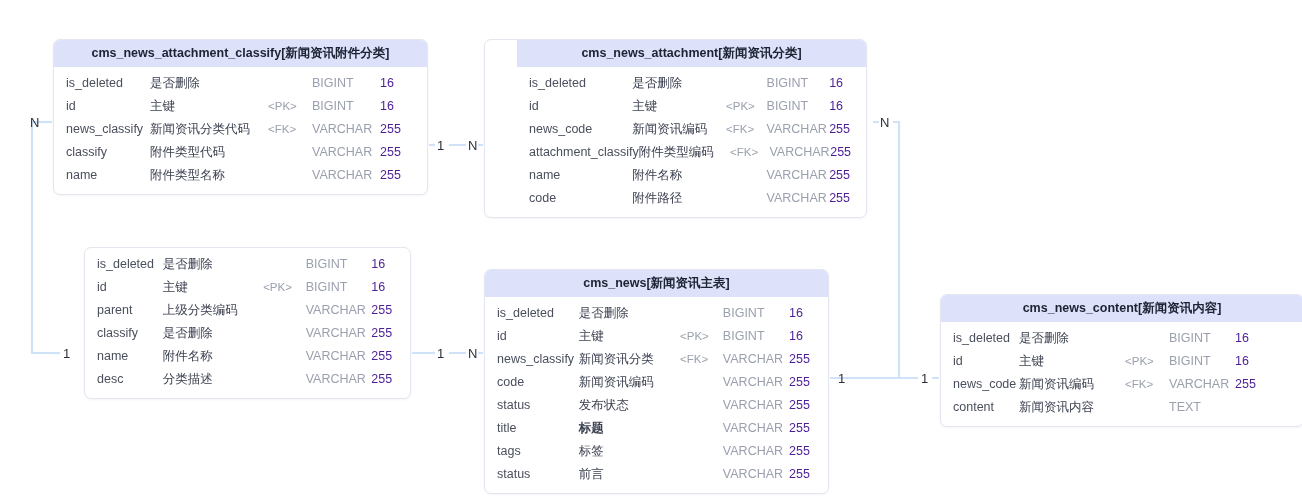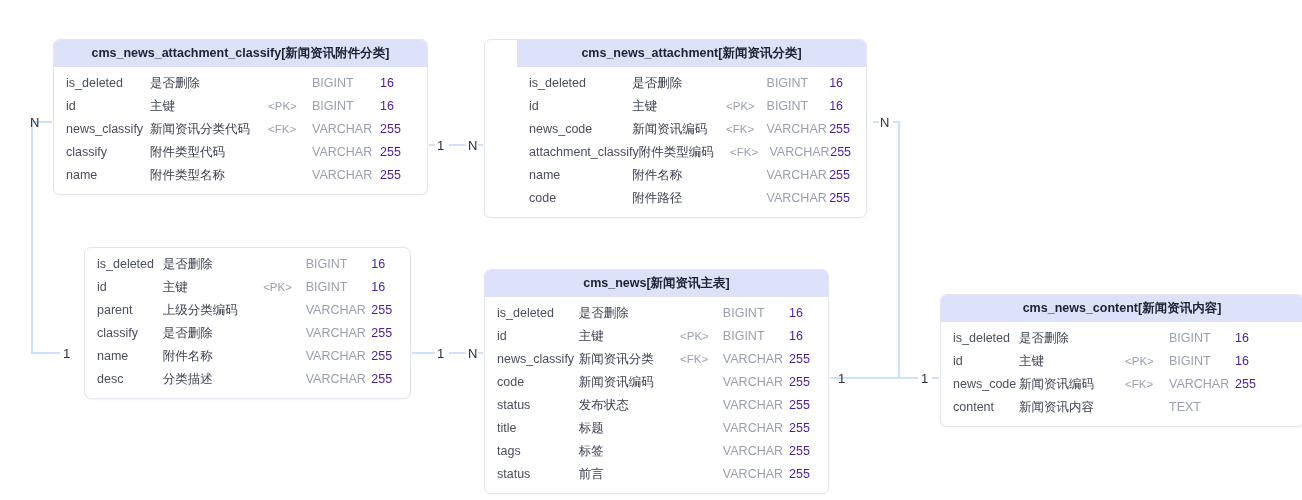--- a/index.html
+++ b/index.html
@@ -290,21 +290,21 @@
           </div>
           <div class="field-row">
             <span class="f-name" style="width: 96px;">status</span>
             <span class="f-comment" style="width: 104px;">发布状态</span>
             <span class="f-key" style="width: 44px;"></span>
             <span class="f-type" style="width: 68px;">VARCHAR</span>
             <span class="f-len" style="width: 40px;">255</span>
           </div>
           <div class="field-row">
             <span class="f-name" style="width: 96px;">title</span>
-            <span class="f-comment" style="width: 104px;">标题</span>
+            <span class="f-comment" style="width: 104px; font-weight: bold;">标题</span>
             <span class="f-key" style="width: 44px;"></span>
             <span class="f-type" style="width: 68px;">VARCHAR</span>
             <span class="f-len" style="width: 40px;">255</span>
           </div>
           <div class="field-row">
             <span class="f-name" style="width: 96px;">tags</span>
             <span class="f-comment" style="width: 104px;">标签</span>
             <span class="f-key" style="width: 44px;"></span>
             <span class="f-type" style="width: 68px;">VARCHAR</span>
             <span class="f-len" style="width: 40px;">255</span>

